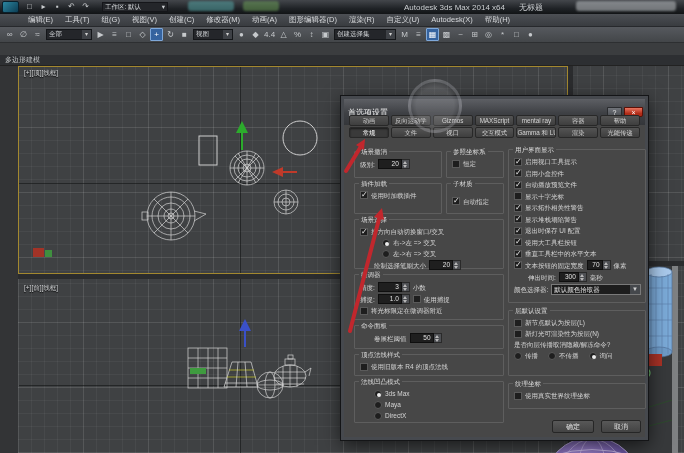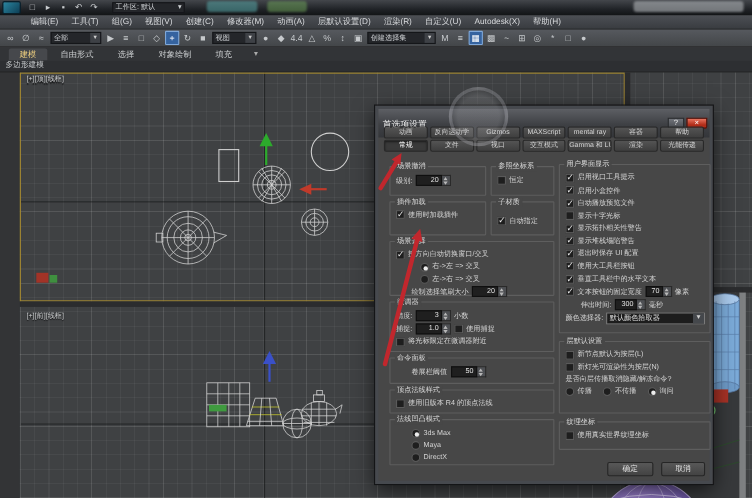--- a/index.html
+++ b/index.html
@@ -118,35 +118,38 @@
     <span>□</span>
         <span>▸</span>
         <span>▪</span>
         <span>↶</span>
         <span>↷</span>
       </div>
     <div class="workspace">
       <span>工作区: 默认</span>
         <span>▾</span>
     </div>
+    <div class="wintitle">
+      <span>Autodesk 3ds Max  2014 x64</span><span class="doc">无标题</span>
+    </div>
     <div class="blur-blob" style="left:188px;width:46px;background:rgba(90,175,175,0.5);"></div>
     <div class="blur-blob" style="left:243px;width:36px;background:rgba(120,180,95,0.45);"></div>
     <div class="blur-blob" style="left:576px;width:100px;background:rgba(190,193,196,0.55);"></div>
   </div>
 
   <div class="menubar">
 
   <span class="menu-item">编辑(E)</span>
       <span class="menu-item">工具(T)</span>
       <span class="menu-item">组(G)</span>
       <span class="menu-item">视图(V)</span>
       <span class="menu-item">创建(C)</span>
       <span class="menu-item">修改器(M)</span>
       <span class="menu-item">动画(A)</span>
-      <span class="menu-item">层默认设置(D)</span>
+      <span class="menu-item">图形编辑器(D)</span>
       <span class="menu-item">渲染(R)</span>
       <span class="menu-item">自定义(U)</span>
       <span class="menu-item">Autodesk(X)</span>
       <span class="menu-item">帮助(H)</span>
     </div>
 
   <div class="toolbar">
     <div class="tgroup">
 
     <span class="ticon">∞</span>
@@ -193,31 +196,20 @@
         <span class="ticon">▩</span>
         <span class="ticon">~</span>
         <span class="ticon">⊞</span>
         <span class="ticon">◎</span>
         <span class="ticon">*</span>
         <span class="ticon">□</span>
         <span class="ticon">●</span>
       </div>
   </div>
 
-  <div class="ribbontabs">
-    <div style="display:flex;gap:2px">
-
-    <span class="rtab on">建模</span>
-        <span class="rtab">自由形式</span>
-        <span class="rtab">选择</span>
-        <span class="rtab">对象绘制</span>
-        <span class="rtab">填充</span>
-      </div>
-    <span class="ribbonchev">▾</span>
-  </div>
   <div class="panelstrip">
     <span>多边形建模</span>
   </div>
 
   <div class="vpwrap">
     <div class="vpgrid"></div>
     <div class="axis" style="left:240px;top:0;width:1px;height:207px"></div>
     <div class="axis" style="left:19px;top:117px;width:548px;height:1px"></div>
     <div class="axis" style="left:240px;top:213px;width:1px;height:174px"></div>
     <div class="axis" style="left:19px;top:319px;width:548px;height:1px"></div>

